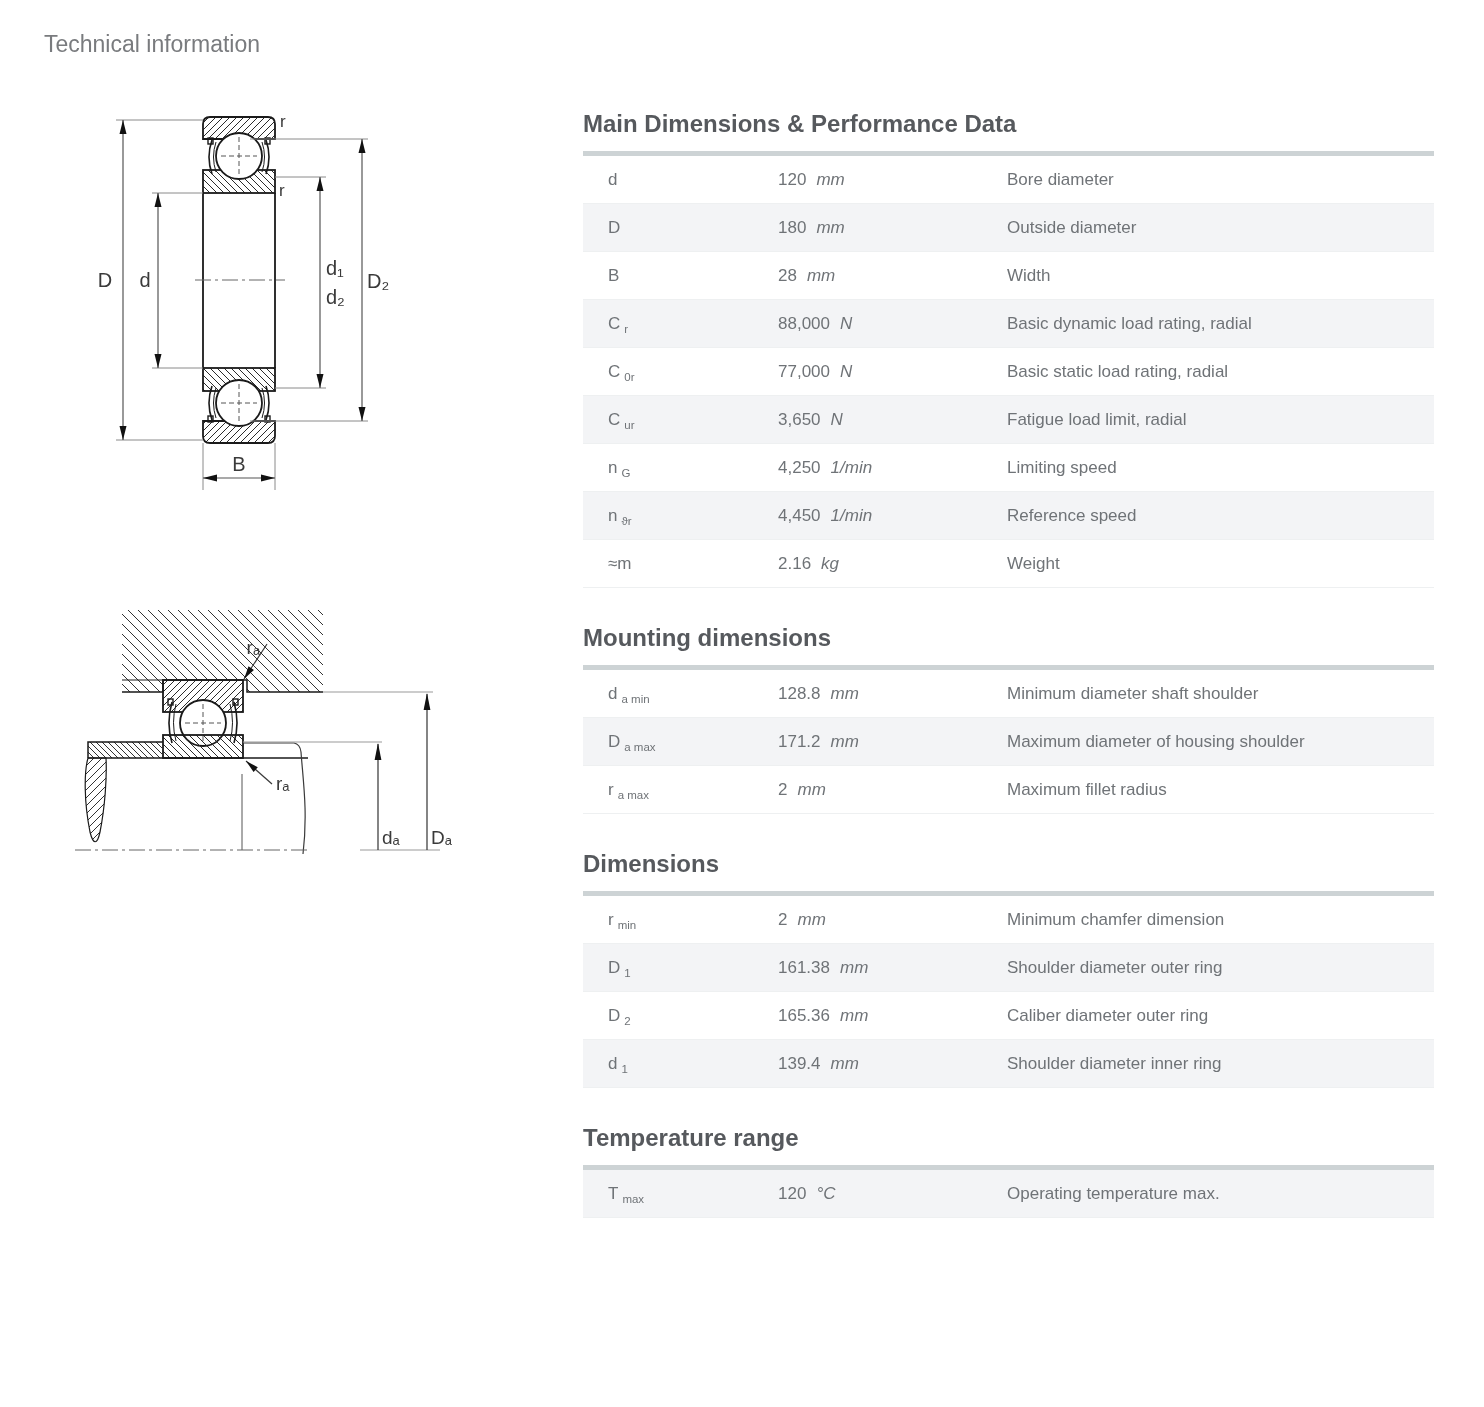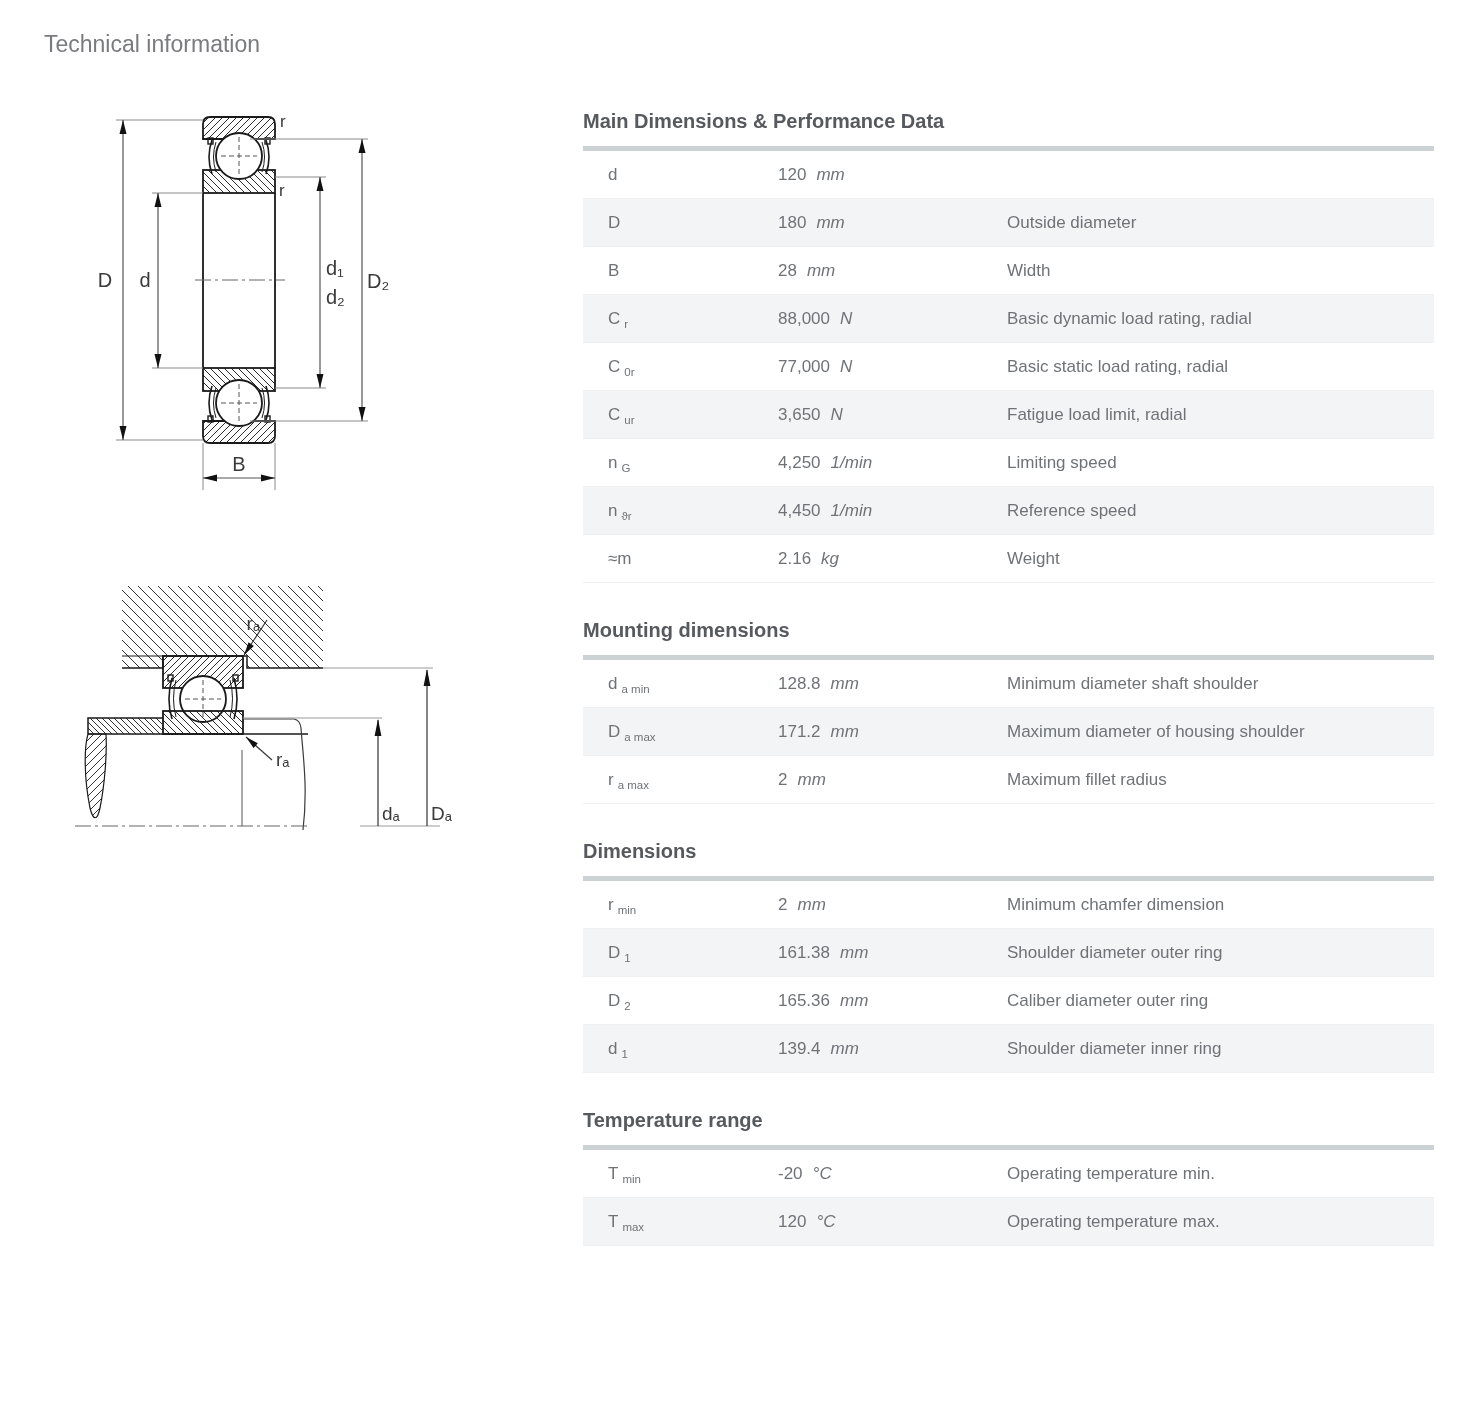--- a/index.html
+++ b/index.html
@@ -1,25 +1,25 @@
 <!DOCTYPE html>
 <html><head>
 <meta charset="utf-8">
 <style>
   html,body{margin:0;padding:0;background:#fff;}
   .page{position:relative;width:1484px;height:1407px;background:#fff;overflow:hidden;
         font-family:"Liberation Sans",sans-serif;color:#6f7377;}
   .page-title{position:absolute;left:44px;top:31px;font-size:23px;font-weight:400;color:#797b7e;}
   .diagram{position:absolute;}
   .diagram-1{left:70px;top:95px;width:400px;height:415px;}
-  .diagram-2{left:60px;top:568px;width:400px;height:290px;}
+  .diagram-2{left:60px;top:592px;width:400px;height:290px;}
   .tables{position:absolute;left:583px;top:110px;width:851px;}
   .spec-section{margin:0;}
   .spec-section + .spec-section{margin-top:36px;}
-  .section-title{font-size:20px;font-weight:700;color:#56595d;margin:0 0 13px 0;}
+  .section-title{font-size:24px;font-weight:700;color:#56595d;margin:0 0 13px 0;}
   .section-bar{height:5px;background:#cdd3d5;}
   .spec-row{display:grid;grid-template-columns:170px 229px 1fr;align-items:center;
             height:47px;padding-left:25px;border-bottom:1px solid #eef0f1;font-size:17px;color:#6f7377;}
   .spec-row.alt{background:#f3f4f6;}
   .sub{font-size:11.5px;position:relative;top:4px;margin-left:4px;}
   .unit{margin-left:10px;font-style:italic;}
   svg text{font-family:"Liberation Sans",sans-serif;fill:#3a3a3a;}
 </style>
 </head>
 <body>
@@ -210,20 +210,21 @@
   </div>
 
   <div class="tables">
   <section class="spec-section">
     <h2 class="section-title">Main Dimensions &amp; Performance Data</h2>
     <div class="section-bar"></div>
     <div class="rows">
   <div class="spec-row">
     <div class="cell cell-symbol"><span class="sym">d</span><span class="sub"></span></div>
     <div class="cell cell-value"><span class="val">120</span><span class="unit">mm</span></div>
+    <div class="cell cell-desc">Bore diameter</div>
   </div>
 
   <div class="spec-row alt">
     <div class="cell cell-symbol"><span class="sym">D</span><span class="sub"></span></div>
     <div class="cell cell-value"><span class="val">180</span><span class="unit">mm</span></div>
     <div class="cell cell-desc">Outside diameter</div>
   </div>
 
   <div class="spec-row">
     <div class="cell cell-symbol"><span class="sym">B</span><span class="sub"></span></div>
@@ -320,25 +321,20 @@
     <div class="cell cell-value"><span class="val">139.4</span><span class="unit">mm</span></div>
     <div class="cell cell-desc">Shoulder diameter inner ring</div>
   </div>
 </div>
   </section>
 
   <section class="spec-section">
     <h2 class="section-title">Temperature range</h2>
     <div class="section-bar"></div>
     <div class="rows">
-  <div class="spec-row">
-    <div class="cell cell-symbol"><span class="sym">T</span><span class="sub">min</span></div>
-    <div class="cell cell-value"><span class="val">-20</span><span class="unit">°C</span></div>
-    <div class="cell cell-desc">Operating temperature min.</div>
-  </div>
 
   <div class="spec-row alt">
     <div class="cell cell-symbol"><span class="sym">T</span><span class="sub">max</span></div>
     <div class="cell cell-value"><span class="val">120</span><span class="unit">°C</span></div>
     <div class="cell cell-desc">Operating temperature max.</div>
   </div>
 </div>
   </section>
 
 </div>

